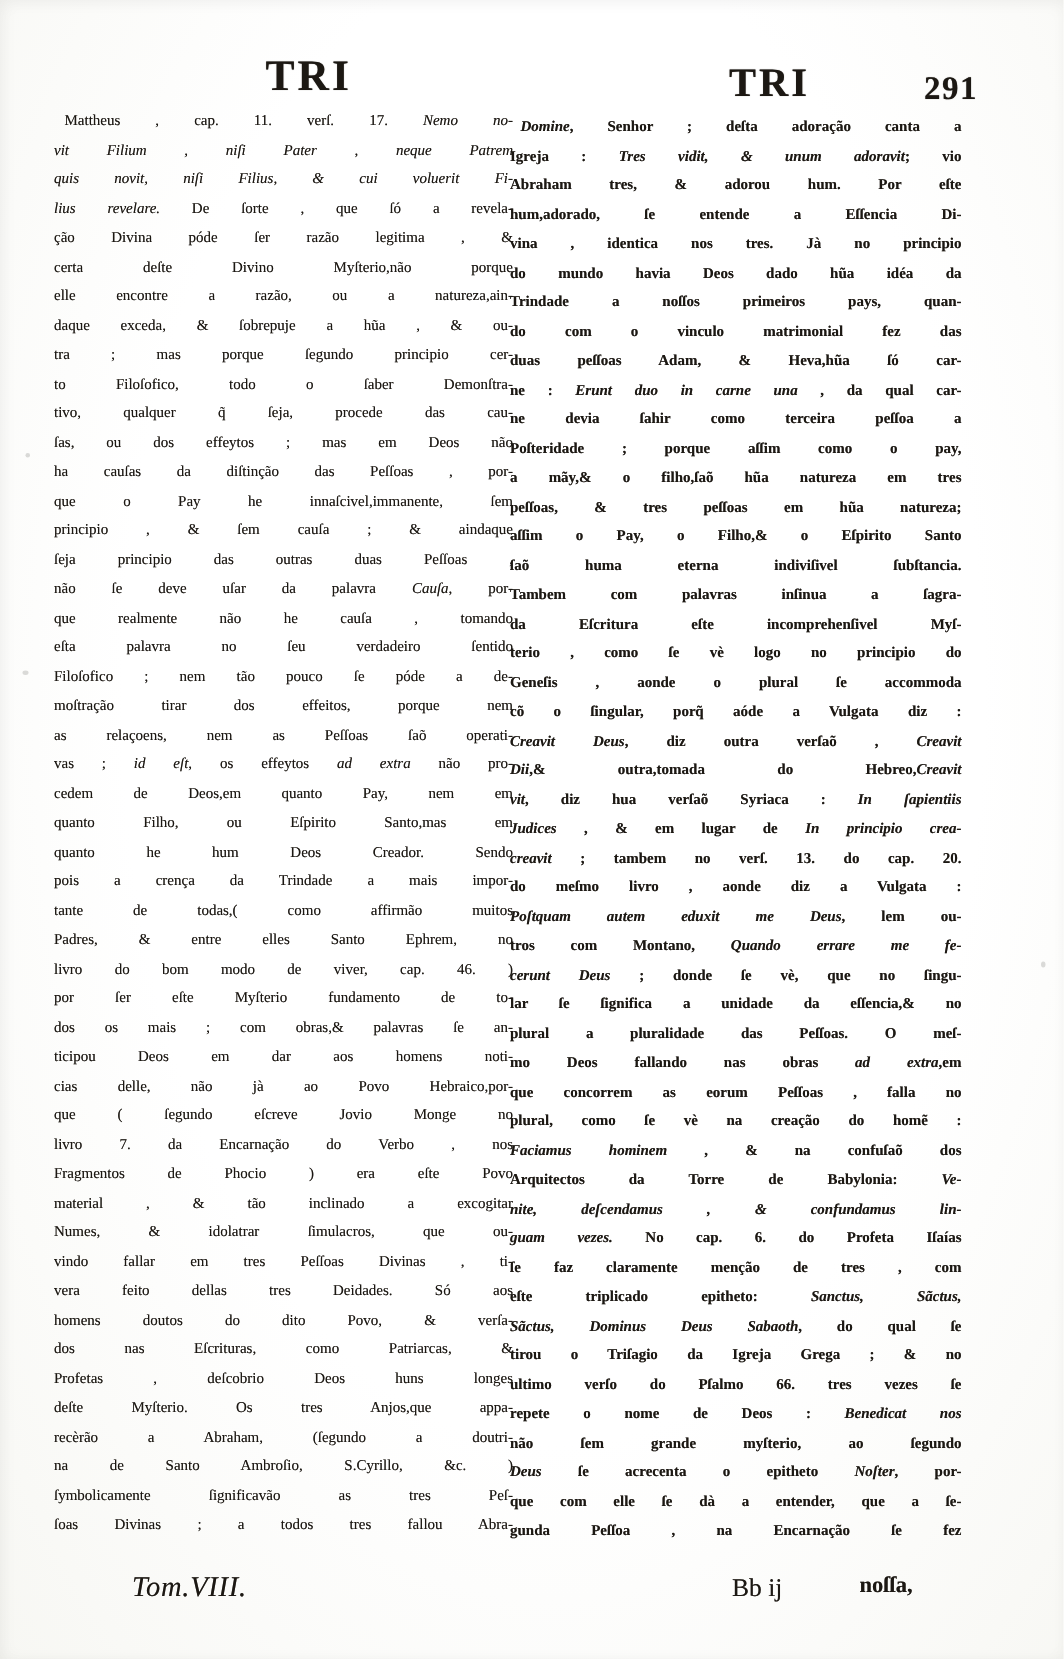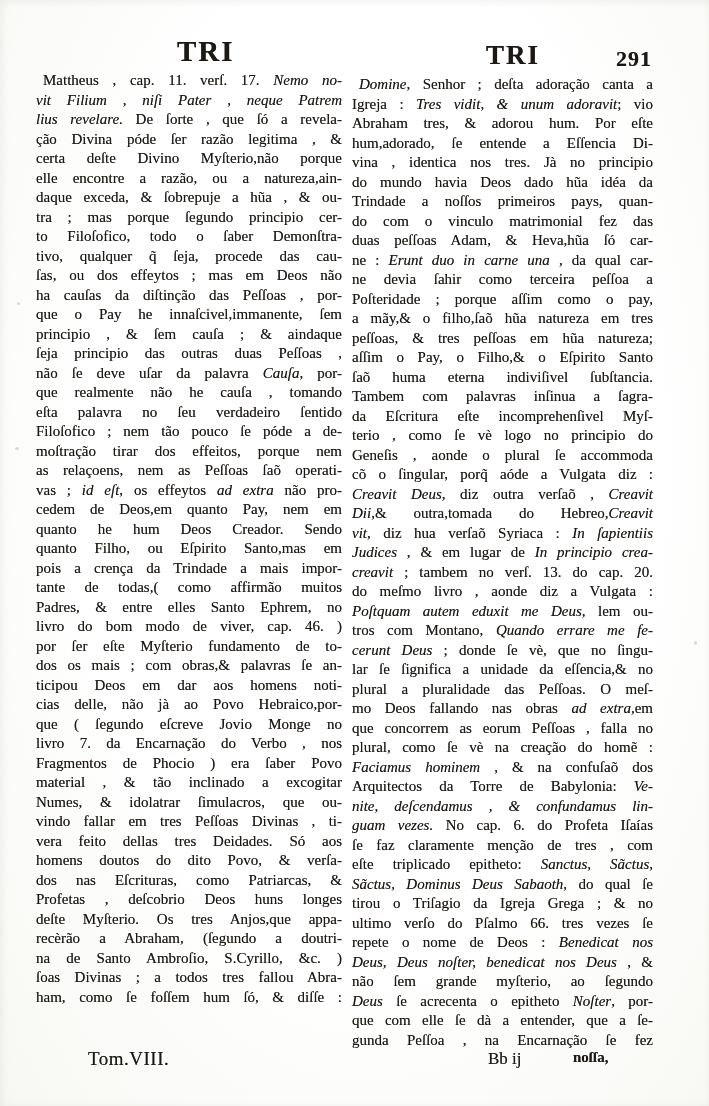--- a/index.html
+++ b/index.html
@@ -15,35 +15,35 @@
     position:absolute; font-weight:700; letter-spacing:2px; line-height:1;
     text-shadow:0 0 0.5px rgba(28,24,19,0.7);
   }
   .tri-left  { left:177px; top:37px; font-size:29px; }
   .tri-right { left:486px; top:42px; font-size:27px; }
   .page-number {
     position:absolute; left:616px; top:48px; font-size:22px; font-weight:700;
     letter-spacing:1px; line-height:1; text-shadow:0 0 0.5px rgba(28,24,19,0.7);
   }
   .column {
-    position:absolute; font-size:15px; line-height:19.5px;
+    position:absolute; font-size:10px; line-height:19.5px;
     text-shadow:0 0 0.4px rgba(28,24,19,0.6);
   }
   .col-left  { left:36px;  top:71px; width:306px; }
-  .col-right { left:352px; top:75px; width:301px; }
+  .col-right { left:340px; top:75px; width:301px;font-weight:bold; }
   .column .line {
     height:19.5px; text-align:justify; text-align-last:justify;
     word-spacing:0.5px; white-space:normal; overflow:visible;
   }
   .column .line:first-child { text-indent:7px; }
   .column .line i { font-style:italic; }
   .footer-item {
     position:absolute; line-height:1; text-shadow:0 0 0.4px rgba(28,24,19,0.6);
   }
-  .footer-volume    { left:88px;  top:1049px; font-size:19px; letter-spacing:0.5px; }
+  .footer-volume    { left:88px;  top:1049px; font-size:19px; letter-spacing:0.5px;font-style:italic; }
   .footer-signature { left:488px; top:1050px; font-size:17px; }
   .footer-catchword { left:573px; top:1050px; font-size:15px;font-weight:bold; }
   .speck { position:absolute; border-radius:50%; background:rgba(40,35,28,0.16); }
   .speck-1 { left:15px;  top:447px;  width:4px; height:3px; }
   .speck-2 { left:17px;  top:302px;  width:3px; height:3px; }
   .speck-3 { left:694px; top:641px;  width:3px; height:4px; }
 </style>
 </head>
 <body>
 
@@ -51,20 +51,21 @@
 
   <span class="running-title tri-left">TRI</span>
 
   <span class="running-title tri-right">TRI</span>
 
   <span class="page-number">291</span>
 
   <div class="column col-left">
       <div class="line">Mattheus , cap. 11. verſ. 17. <i>Nemo no-</i></div>
       <div class="line"><i>vit Filium , niſi Pater , neque Patrem</i></div>
+      <div class="line"><i>quis novit, niſi Filius, &amp; cui voluerit Fi-</i></div>
       <div class="line"><i>lius revelare.</i> De ſorte , que ſó a revela-</div>
       <div class="line">ção Divina póde ſer razão legitima , &amp;</div>
       <div class="line">certa deſte Divino Myſterio,não porque</div>
       <div class="line">elle encontre a razão, ou a natureza,ain-</div>
       <div class="line">daque exceda, &amp; ſobrepuje a hũa , &amp; ou-</div>
       <div class="line">tra ; mas porque ſegundo principio cer-</div>
       <div class="line">to Filoſofico, todo o ſaber Demonſtra-</div>
       <div class="line">tivo, qualquer q̃ ſeja, procede das cau-</div>
       <div class="line">ſas, ou dos effeytos ; mas em Deos não</div>
       <div class="line">ha cauſas da diſtinção das Peſſoas , por-</div>
@@ -72,45 +73,45 @@
       <div class="line">principio , &amp; ſem cauſa ; &amp; aindaque</div>
       <div class="line">ſeja principio das outras duas Peſſoas ,</div>
       <div class="line">não ſe deve uſar da palavra <i>Cauſa</i>, por-</div>
       <div class="line">que realmente não he cauſa , tomando</div>
       <div class="line">eſta palavra no ſeu verdadeiro ſentido</div>
       <div class="line">Filoſofico ; nem tão pouco ſe póde a de-</div>
       <div class="line">moſtração tirar dos effeitos, porque nem</div>
       <div class="line">as relaçoens, nem as Peſſoas ſaõ operati-</div>
       <div class="line">vas ; <i>id eſt</i>, os effeytos <i>ad extra</i> não pro-</div>
       <div class="line">cedem de Deos,em quanto Pay, nem em</div>
+      <div class="line">quanto Filho, ou Eſpirito Santo,mas em</div>
       <div class="line">quanto he hum Deos Creador. Sendo</div>
-      <div class="line">quanto Filho, ou Eſpirito Santo,mas em</div>
       <div class="line">pois a crença da Trindade a mais impor-</div>
       <div class="line">tante de todas,( como affirmão muitos</div>
       <div class="line">Padres, &amp; entre elles Santo Ephrem, no</div>
       <div class="line">livro do bom modo de viver, cap. 46. )</div>
       <div class="line">por ſer eſte Myſterio fundamento de to-</div>
       <div class="line">dos os mais ; com obras,&amp; palavras ſe an-</div>
       <div class="line">ticipou Deos em dar aos homens noti-</div>
       <div class="line">cias delle, não jà ao Povo Hebraico,por-</div>
       <div class="line">que ( ſegundo eſcreve Jovio Monge no</div>
       <div class="line">livro 7. da Encarnação do Verbo , nos</div>
-      <div class="line">Fragmentos de Phocio ) era ſaber Povo</div>
+      <div class="line">Fragmentos de Phocio ) era eſte Povo</div>
       <div class="line">material , &amp; tão inclinado a excogitar</div>
       <div class="line">Numes, &amp; idolatrar ſimulacros, que ou-</div>
       <div class="line">vindo fallar em tres Peſſoas Divinas , ti-</div>
       <div class="line">vera feito dellas tres Deidades. Só aos</div>
       <div class="line">homens doutos do dito Povo, &amp; verſa-</div>
       <div class="line">dos nas Eſcrituras, como Patriarcas, &amp;</div>
       <div class="line">Profetas , deſcobrio Deos huns longes</div>
       <div class="line">deſte Myſterio. Os tres Anjos,que appa-</div>
       <div class="line">recèrão a Abraham, (ſegundo a doutri-</div>
       <div class="line">na de Santo Ambroſio, S.Cyrillo, &amp;c. )</div>
+      <div class="line">ſymbolicamente ſignificavão as tres Peſ-</div>
       <div class="line">ſoas Divinas ; a todos tres fallou Abra-</div>
-      <div class="line">ham, como ſe foſſem hum ſó, &amp; diſſe :</div>
     </div>
 
   <div class="column col-right">
       <div class="line"><i>Domine</i>, Senhor ; deſta adoração canta a</div>
       <div class="line">Igreja : <i>Tres vidit, &amp; unum adoravit</i>; vio</div>
       <div class="line">Abraham tres, &amp; adorou hum. Por eſte</div>
       <div class="line">hum,adorado, ſe entende a Eſſencia Di-</div>
       <div class="line">vina , identica nos tres. Jà no principio</div>
       <div class="line">do mundo havia Deos dado hũa idéa da</div>
       <div class="line">Trindade a noſſos primeiros pays, quan-</div>
@@ -145,21 +146,20 @@
       <div class="line"><i>Faciamus hominem</i> , &amp; na confuſaõ dos</div>
       <div class="line">Arquitectos da Torre de Babylonia: <i>Ve-</i></div>
       <div class="line"><i>nite, deſcendamus , &amp; confundamus lin-</i></div>
       <div class="line"><i>guam vezes.</i> No cap. 6. do Profeta Iſaías</div>
       <div class="line">ſe faz claramente menção de tres , com</div>
       <div class="line">eſte triplicado epitheto: <i>Sanctus, Sãctus,</i></div>
       <div class="line"><i>Sãctus, Dominus Deus Sabaoth</i>, do qual ſe</div>
       <div class="line">tirou o Triſagio da Igreja Grega ; &amp; no</div>
       <div class="line">ultimo verſo do Pſalmo 66. tres vezes ſe</div>
       <div class="line">repete o nome de Deos : <i>Benedicat nos</i></div>
-      <div class="line"><i>Deus, Deus noſter, benedicat nos Deus</i> , &amp;</div>
       <div class="line">não ſem grande myſterio, ao ſegundo</div>
       <div class="line"><i>Deus</i> ſe acrecenta o epitheto <i>Noſter</i>, por-</div>
       <div class="line">que com elle ſe dà a entender, que a ſe-</div>
       <div class="line">gunda Peſſoa , na Encarnação ſe fez</div>
     </div>
 
   <span class="footer-item footer-volume">Tom.VIII.</span>
 
   <span class="footer-item footer-signature">Bb ij</span>
 

